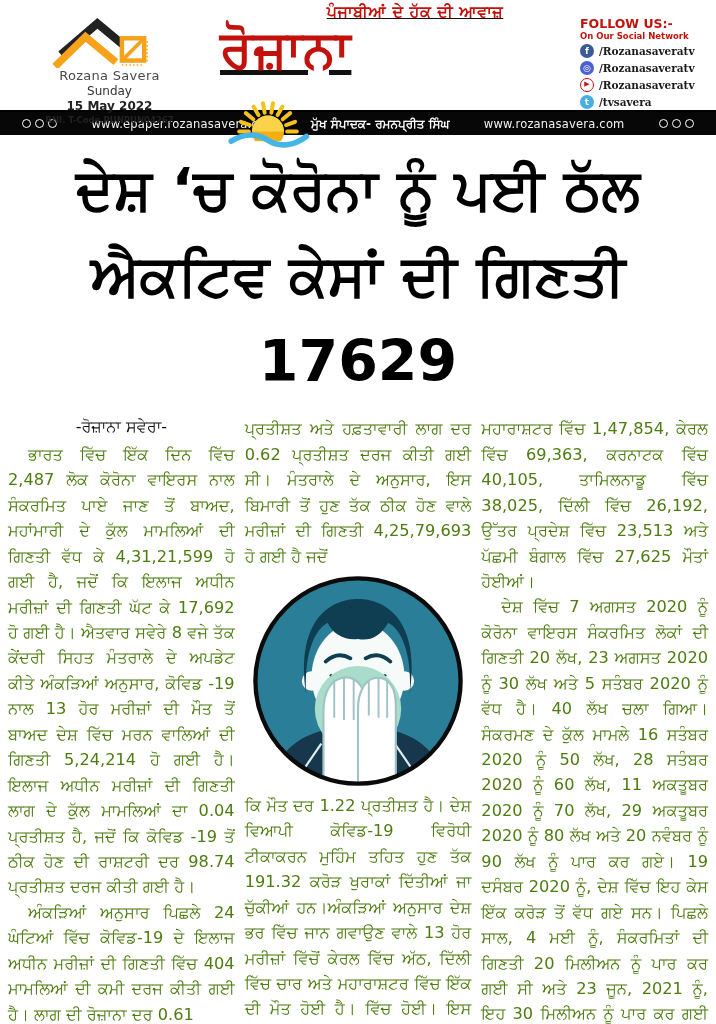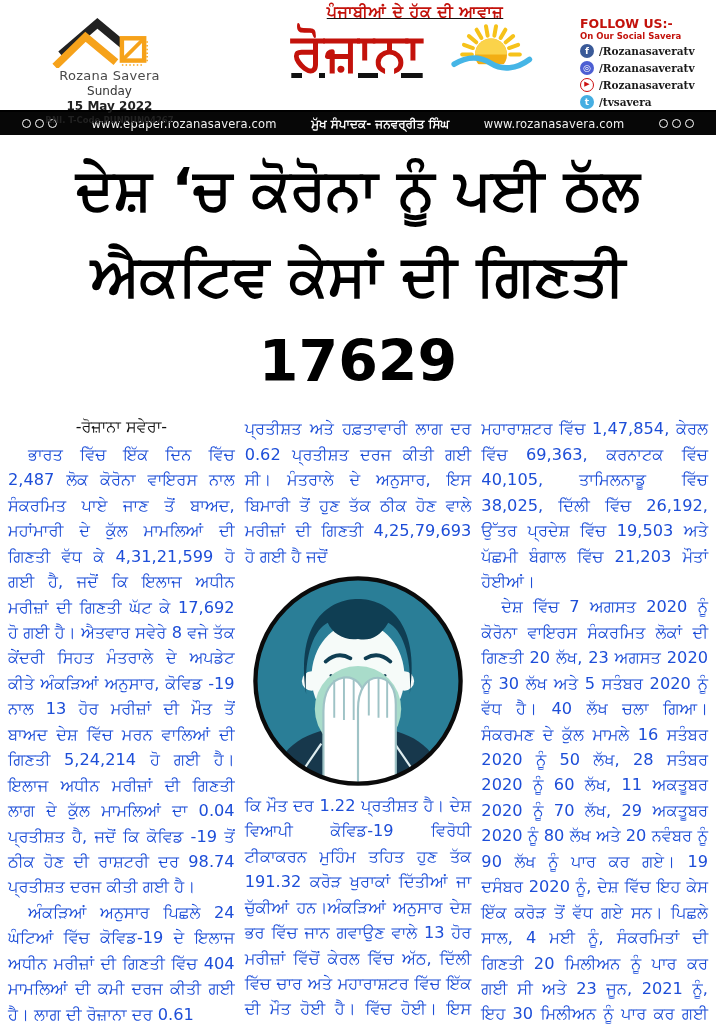--- a/index.html
+++ b/index.html
@@ -11,21 +11,21 @@
   
   .header { position:relative; height:108px; background:#fff; }
   .logo-block { position:absolute; left:22px; top:16px; width:175px; text-align:center; }
   .logo-art { display:block; margin:0 auto; }
   .logo-name { font-size:13px; color:#4a4a4a; letter-spacing:.3px; }
   .logo-day  { font-size:12px; color:#333; margin-top:1px; }
   .logo-date { font-size:12px; color:#222; font-weight:bold; margin-top:1px; }
   .logo-rni  { font-size:8.5px; color:#222; font-weight:bold; margin-top:2px; }
   .masthead-center { position:absolute; left:220px; top:2px; width:390px; text-align:center;text-decoration:underline; }
   .tagline { color:#c3120b; font-weight:bold; font-size:16px; letter-spacing:.5px; }
-  .masthead-title { display:flex; align-items:flex-end; justify-content:center; gap:20px; margin-top:0px; }
+  .masthead-title { display:flex; align-items:flex-start; justify-content:center; gap:20px; margin-top:0px;flex-direction:column; }
   .masthead-word { color:#c3120b; font-weight:bold; font-size:52px; line-height:1.1; letter-spacing:1px; }
   .follow-block { position:absolute; right:18px; top:16px; width:118px; }
   .follow-head { color:#c3120b; font-weight:bold; font-size:12.5px; }
   .follow-sub  { color:#c3120b; font-weight:bold; font-size:8.5px; margin-bottom:3px; }
   .social-row { display:flex; align-items:center; gap:5px; margin-top:3px; cursor:pointer; }
   .social-ico { width:14px; height:14px; border-radius:50%; color:#fff; font-size:9px; line-height:14px;
                 text-align:center; font-weight:bold; flex:0 0 14px; }
   .social-ico.yt { background:#fff; border:1.5px solid #cc0f0f; line-height:11px; font-size:7px; }
   .social-handle { font-size:10.5px; font-weight:bold; color:#1b1b1b; font-family:"DejaVu Serif","Liberation Serif",serif; }
   
@@ -37,21 +37,21 @@
   .bar-editor { font-size:12px; color:#fff; font-weight:bold; }
   
   .headline { text-align:center; padding:10px 6px 6px 6px; }
   .headline-l1 { font-size:57px; font-weight:bold; color:#000; line-height:1.55; letter-spacing:0px; }
   .headline-l2 { font-size:57px; font-weight:bold; color:#000; line-height:1.5; }
   
   .article { display:flex; gap:10px; padding:6px 8px 0 8px; height:660px; overflow:hidden; }
   .col { flex:1 1 0; min-width:0; }
   .dateline { text-align:center; font-weight:bold; font-size:18px; line-height:1.4; }
   .credit   { text-align:center; font-weight:normal; font-size:16px; line-height:1.35; margin-bottom:4px; }
-  .para { font-size:16.2px; line-height:1.57; text-align:justify; color:#1d4ed8; }
+  .para { font-size:16.2px; line-height:1.57; text-align:justify; color:#4d7c0f; }
   .para.indent { text-indent:20px; }
   .illus-wrap { width:216px; height:216px; margin:4px auto; }
 </style>
 </head>
 <body>
 
 <div class="header">
 
   <div class="logo-block">
     <span>
@@ -92,21 +92,21 @@
           <path d="M40,40 A20,20 0 0 1 80,40 Z" fill="#fbd34a"></path>
           <rect x="18" y="52" width="90" height="14" fill="#ffffff"></rect>
           <path d="M14,52 C30,42 46,42 60,51 C74,60 92,58 108,46" fill="none" stroke="#45b5e6" stroke-width="7" stroke-linecap="round"></path>
         </svg>
       </span>
     </div>
   </div>
 
   <div class="follow-block">
     <div class="follow-head">FOLLOW US:-</div>
-    <div class="follow-sub">On Our Social Savera</div>
+    <div class="follow-sub">On Our Social Network</div>
     <div class="social-row">
       <span class="social-ico" style="background: rgb(58, 90, 152);">f</span>
       <span class="social-handle">/Rozanasaveratv</span>
     </div>
     <div class="social-row">
       <span class="social-ico" style="background: rgb(77, 95, 211);">◎</span>
       <span class="social-handle">/Rozanasaveratv</span>
     </div>
     <div class="social-row">
       <span class="social-ico yt" style="color: rgb(204, 15, 15);">▶</span>
@@ -119,21 +119,21 @@
   </div>
 </div>
 
 <div class="infobar">
   <span class="bar-dots">
     <span class="bar-dot"></span>
       <span class="bar-dot"></span>
       <span class="bar-dot"></span>
   </span>
   <span class="bar-url">www.epaper.rozanasavera.com</span>
-  <span class="bar-editor">ਮੁੱਖ ਸੰਪਾਦਕ- ਜਨਵਰ੍ਰੀਤ ਸਿੰਘ</span>
+  <span class="bar-editor">ਮੁੱਖ ਸੰਪਾਦਕ- ਰਮਨਪ੍ਰੀਤ ਸਿੰਘ</span>
   <span class="bar-url">www.rozanasavera.com</span>
   <span class="bar-dots">
     <span class="bar-dot"></span>
       <span class="bar-dot"></span>
       <span class="bar-dot"></span>
   </span>
 </div>
 
 <div class="headline">
   <div class="headline-l1">ਦੇਸ਼ ‘ਚ ਕੋਰੋਨਾ ਨੂੰ ਪਈ ਠੱਲ</div>
@@ -203,17 +203,17 @@
             </g>
           </g>
         </g>
         <circle cx="100" cy="100" r="95" fill="none" stroke="#0b0b0b" stroke-width="4"></circle>
       </svg>
     </div>
     <div class="para">ਕਿ ਮੌਤ ਦਰ 1.22 ਪ੍ਰਤੀਸ਼ਤ ਹੈ। ਦੇਸ਼ ਵਿਆਪੀ ਕੋਵਿਡ-19 ਵਿਰੋਧੀ ਟੀਕਾਕਰਨ ਮੁਹਿੰਮ ਤਹਿਤ ਹੁਣ ਤੱਕ 191.32 ਕਰੋੜ ਖੁਰਾਕਾਂ ਦਿੱਤੀਆਂ ਜਾ ਚੁੱਕੀਆਂ ਹਨ।ਅੰਕੜਿਆਂ ਅਨੁਸਾਰ ਦੇਸ਼ ਭਰ ਵਿੱਚ ਜਾਨ ਗਵਾਉਣ ਵਾਲੇ 13 ਹੋਰ ਮਰੀਜ਼ਾਂ ਵਿੱਚੋਂ ਕੇਰਲ ਵਿੱਚ ਅੱਠ, ਦਿੱਲੀ ਵਿੱਚ ਚਾਰ ਅਤੇ ਮਹਾਰਾਸ਼ਟਰ ਵਿੱਚ ਇੱਕ ਦੀ ਮੌਤ ਹੋਈ ਹੈ। ਵਿੱਚ ਹੋਈ। ਇਸ ਮਹਾਂਮਾਰੀ ਕਾਰਨ ਦੇਸ਼ ਵਿੱਚ ਕੁੱਲ 5,24,214 ਲੋਕਾਂ ਦੀ ਮੌਤ ਹੋ ਚੁੱਕੀ ਹੈ। ਇਨ੍ਹਾਂ ਵਿੱਚੋਂ</div>
   </div>
 
   <div class="col">
-    <div class="para">ਮਹਾਰਾਸ਼ਟਰ ਵਿੱਚ 1,47,854, ਕੇਰਲ ਵਿੱਚ 69,363, ਕਰਨਾਟਕ ਵਿੱਚ 40,105, ਤਾਮਿਲਨਾਡੂ ਵਿੱਚ 38,025, ਦਿੱਲੀ ਵਿੱਚ 26,192, ਉੱਤਰ ਪ੍ਰਦੇਸ਼ ਵਿੱਚ 19,503 ਅਤੇ ਪੱਛਮੀ ਬੰਗਾਲ ਵਿੱਚ 21,203 ਮੌਤਾਂ ਹੋਈਆਂ।</div>
+    <div class="para">ਮਹਾਰਾਸ਼ਟਰ ਵਿੱਚ 1,47,854, ਕੇਰਲ ਵਿੱਚ 69,363, ਕਰਨਾਟਕ ਵਿੱਚ 40,105, ਤਾਮਿਲਨਾਡੂ ਵਿੱਚ 38,025, ਦਿੱਲੀ ਵਿੱਚ 26,192, ਉੱਤਰ ਪ੍ਰਦੇਸ਼ ਵਿੱਚ 23,513 ਅਤੇ ਪੱਛਮੀ ਬੰਗਾਲ ਵਿੱਚ 27,625 ਮੌਤਾਂ ਹੋਈਆਂ।</div>
     <div class="para indent">ਦੇਸ਼ ਵਿੱਚ 7 ਅਗਸਤ 2020 ਨੂੰ ਕੋਰੋਨਾ ਵਾਇਰਸ ਸੰਕਰਮਿਤ ਲੋਕਾਂ ਦੀ ਗਿਣਤੀ 20 ਲੱਖ, 23 ਅਗਸਤ 2020 ਨੂੰ 30 ਲੱਖ ਅਤੇ 5 ਸਤੰਬਰ 2020 ਨੂੰ ਵੱਧ ਹੈ। 40 ਲੱਖ ਚਲਾ ਗਿਆ। ਸੰਕਰਮਣ ਦੇ ਕੁੱਲ ਮਾਮਲੇ 16 ਸਤੰਬਰ 2020 ਨੂੰ 50 ਲੱਖ, 28 ਸਤੰਬਰ 2020 ਨੂੰ 60 ਲੱਖ, 11 ਅਕਤੂਬਰ 2020 ਨੂੰ 70 ਲੱਖ, 29 ਅਕਤੂਬਰ 2020 ਨੂੰ 80 ਲੱਖ ਅਤੇ 20 ਨਵੰਬਰ ਨੂੰ 90 ਲੱਖ ਨੂੰ ਪਾਰ ਕਰ ਗਏ। 19 ਦਸੰਬਰ 2020 ਨੂੰ, ਦੇਸ਼ ਵਿੱਚ ਇਹ ਕੇਸ ਇੱਕ ਕਰੋੜ ਤੋਂ ਵੱਧ ਗਏ ਸਨ। ਪਿਛਲੇ ਸਾਲ, 4 ਮਈ ਨੂੰ, ਸੰਕਰਮਿਤਾਂ ਦੀ ਗਿਣਤੀ 20 ਮਿਲੀਅਨ ਨੂੰ ਪਾਰ ਕਰ ਗਈ ਸੀ ਅਤੇ 23 ਜੂਨ, 2021 ਨੂੰ, ਇਹ 30 ਮਿਲੀਅਨ ਨੂੰ ਪਾਰ ਕਰ ਗਈ ਸੀ। ਇਸ ਸਾਲ 26 ਜਨਵਰੀ ਨੂੰ ਮਾਮਲੇ ਚਾਰ ਕਰੋੜ ਨੂੰ ਪਾਰ ਕਰ ਗਏ ਸਨ।</div>
   </div>
 
 </div>
 
 </body></html>

